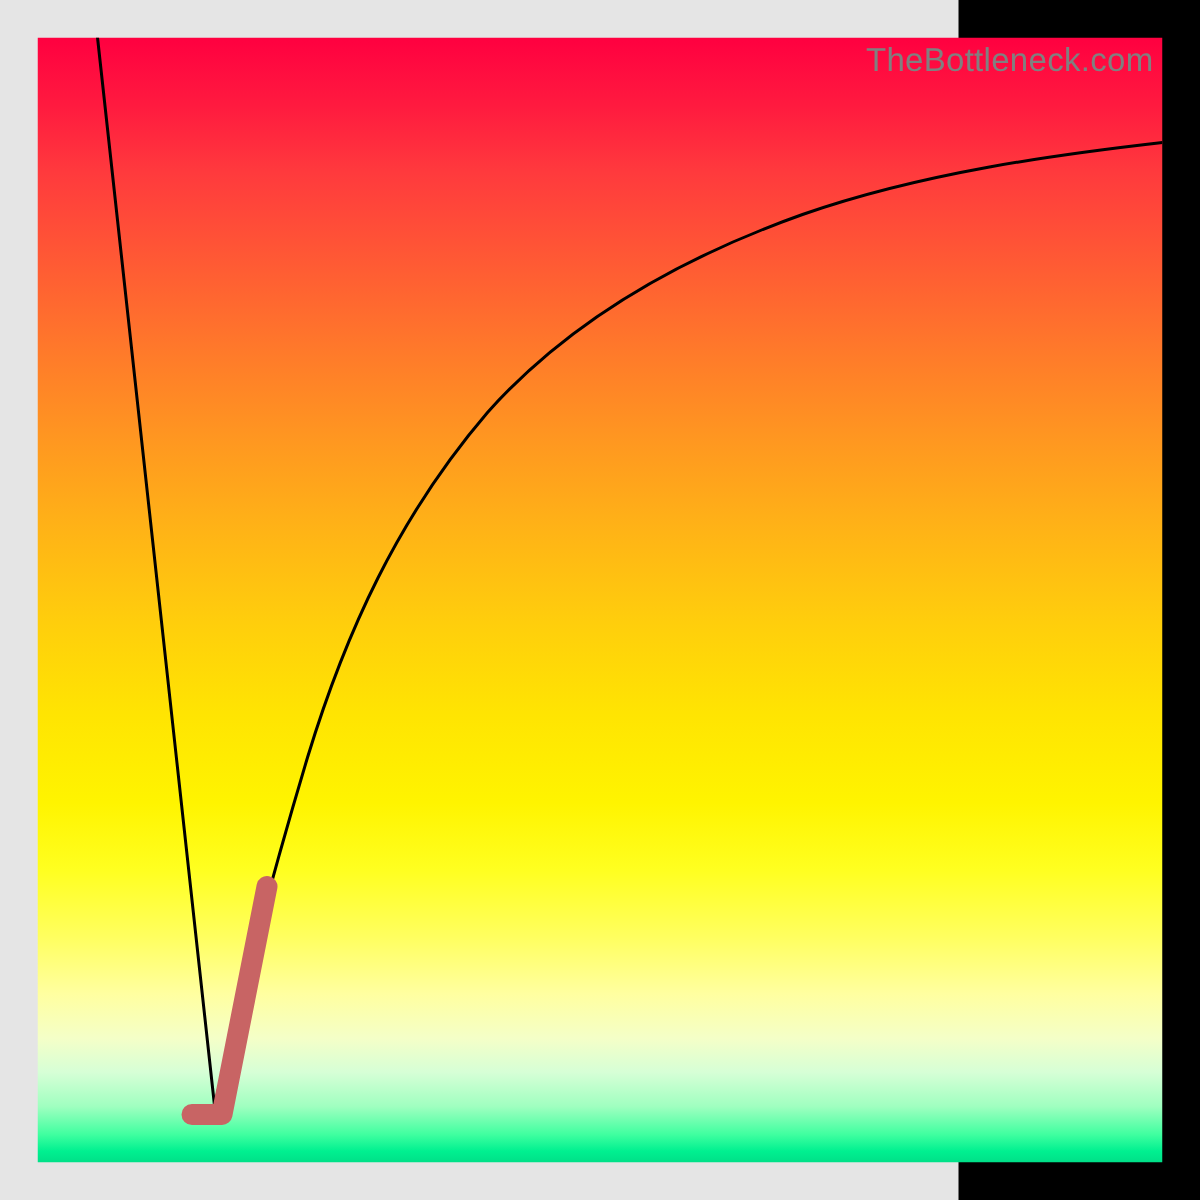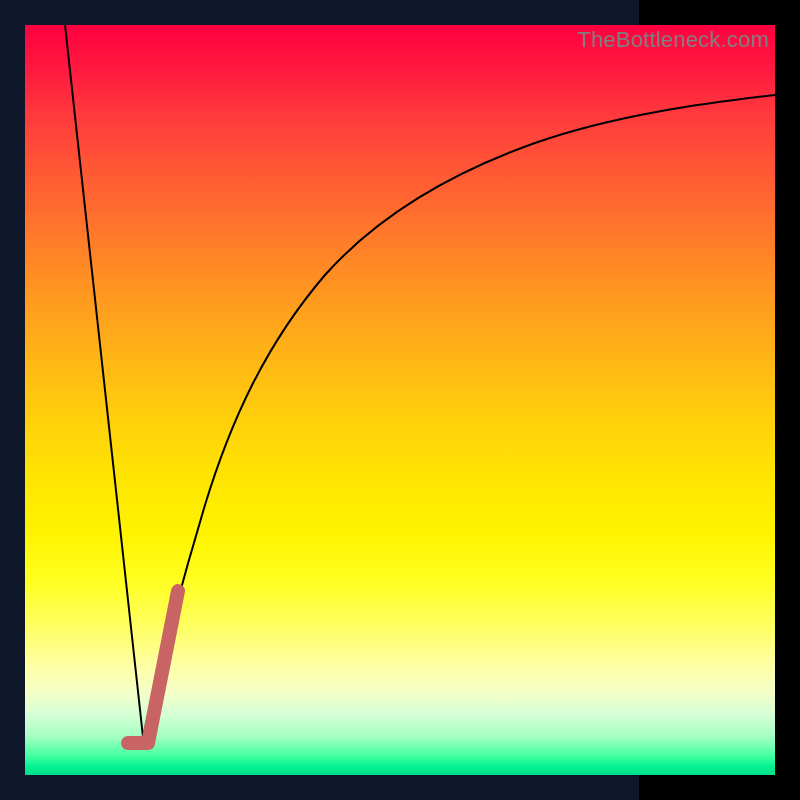--- a/index.html
+++ b/index.html
@@ -1,16 +1,16 @@
 <!DOCTYPE html>
 <html><head>
 <meta charset="utf-8">
 <style>
   html,body{margin:0;padding:0;width:800px;height:800px;overflow:hidden;background:#000;font-family:Arial,Helvetica,sans-serif}
-  .frame{position:absolute;left:0;top:0;width:639px;height:800px;background:#0f172a}
+  .frame{position:absolute;left:0;top:0;width:639px;height:800px;background:#e5e5e5}
   .plot{position:absolute;left:25px;top:25px;width:750px;height:750px;overflow:hidden}
   .gradient{position:absolute;inset:0;
     background:linear-gradient(to bottom,
       #ff0040 0%,
       #ff1a3f 6%,
       #ff3a3d 12%,
       #ff5a34 20%,
       #ff7a2a 28%,
       #ff9820 36%,
       #ffb416 44%,

